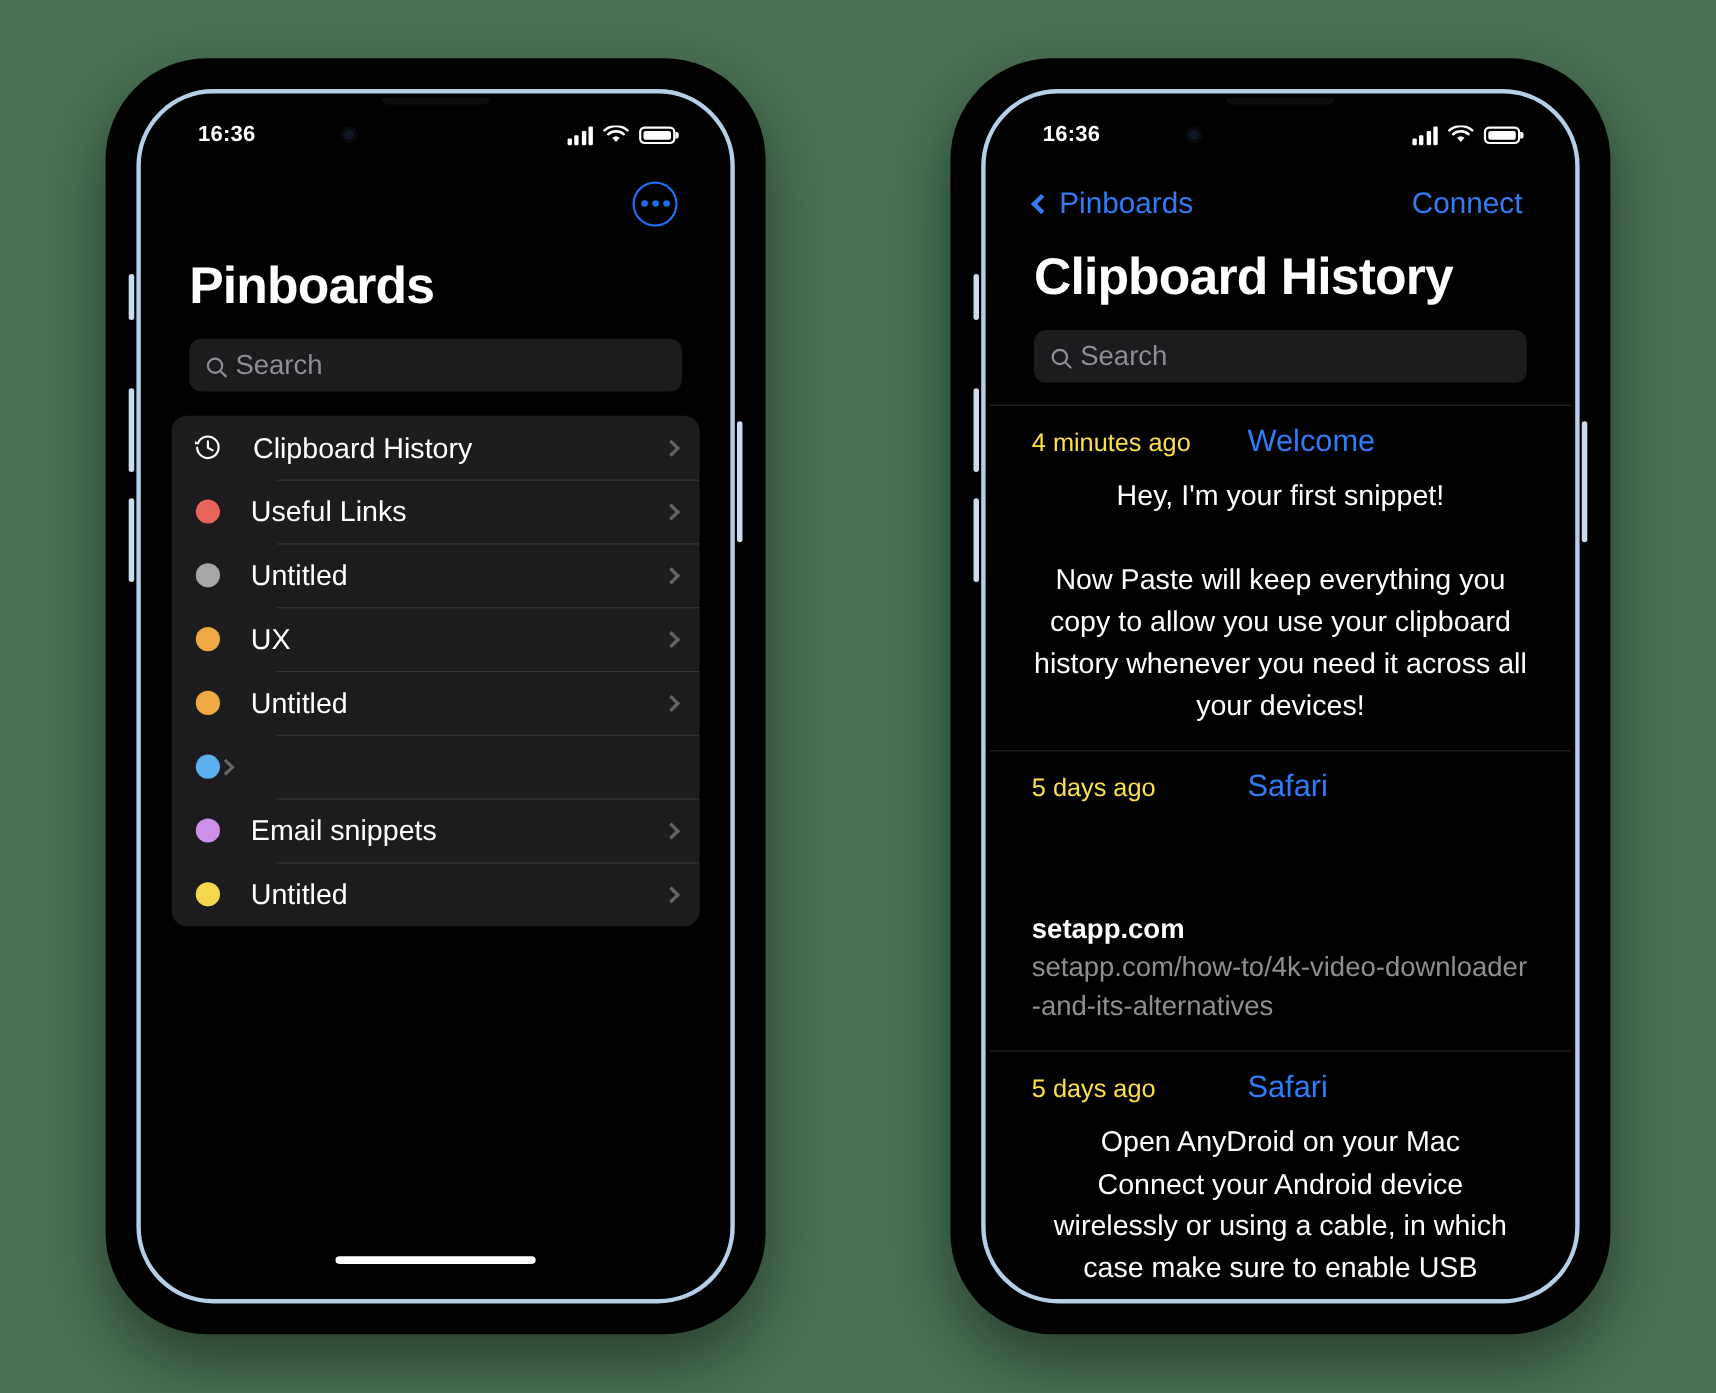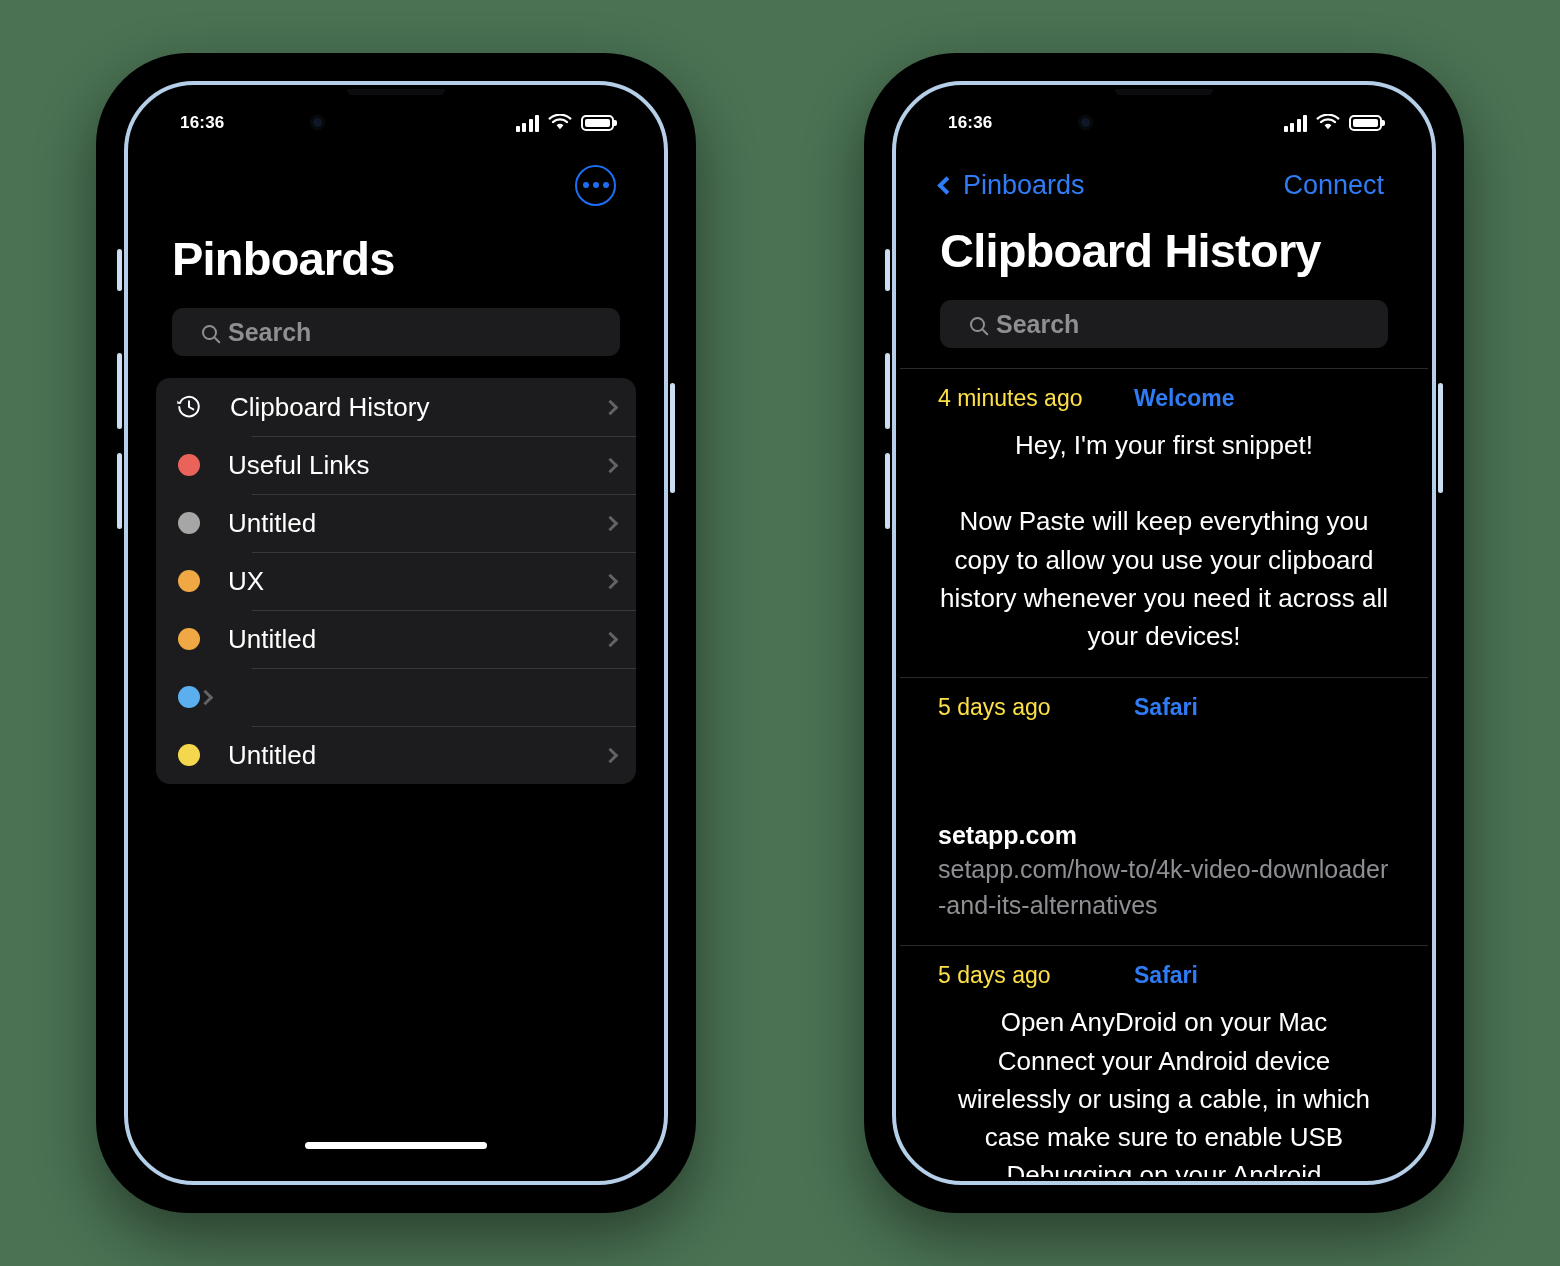--- a/index.html
+++ b/index.html
@@ -100,21 +100,21 @@
     position: relative;
     height: 62px;
     display: flex;
     align-items: center;
     justify-content: space-between;
     padding: 0 46px 0 48px;
     z-index: 45;
   }
   .status-time {
     color: #fff;
-    font-size: 17px;
+    font-size: 20px;
     font-weight: 700;
     letter-spacing: 0.2px;
     margin-top: 5px;
   }
   .status-icons {
     display: flex;
     align-items: center;
     gap: 9px;
     margin-top: 6px;
   }
@@ -191,22 +191,21 @@
   .title-right { margin-top: 14px; }
 
   .search-bar {
     margin: 22px 40px 0 40px;
     height: 48px;
     background: #1C1C1E;
     border-radius: 11px;
     display: flex;
     align-items: center;
     gap: 11px;
-    padding: 0 28px;
-    font-weight: bold;
+    padding: 0 14px;
   }
   .search-bar .mag {
     width: 15px; height: 15px;
     border: 2.4px solid #8E8E93;
     border-radius: 50%;
     position: relative;
     flex: 0 0 auto;
     margin-left: 2px;
   }
   .search-bar .mag::after {
@@ -274,21 +273,21 @@
   .clip-item {
     padding: 16px 38px 22px 38px;
     border-top: 1px solid #2A2A2C;
   }
   .clip-meta {
     display: flex;
     align-items: baseline;
     margin-bottom: 14px;
   }
   .clip-time { color: #fde047; font-size: 23px; width: 196px; flex: 0 0 auto; }
-  .clip-src  { color: #2F7CF6; font-size: 23px; font-weight: 700; }
+  .clip-src  { color: #2F7CF6; font-size: 28px; font-weight: 400; }
   .clip-body {
     color: #fff;
     font-size: 26px;
     line-height: 1.47;
     white-space: pre-wrap;
     text-align: center;
   }
   .clip-spacer { height: 86px; }
   .clip-link-title {
     color: #fff;
@@ -415,20 +414,27 @@
               </div>
             </div>
 
             <div class="list-row">
               <span class="dot" style="background:#5BAFEE"></span>
               <div class="row-inner">
                 <div class="chev-right"></div>
               </div>
             </div>
 
+            <div class="list-row">
+              <span class="dot" style="background:#CE8FE8"></span>
+              <div class="row-inner">
+                <div class="row-label">Email snippets</div>
+                <div class="chev-right"></div>
+              </div>
+            </div>
 
             <div class="list-row">
               <span class="dot" style="background:#F5D74E"></span>
               <div class="row-inner">
                 <div class="row-label">Untitled</div>
                 <div class="chev-right"></div>
               </div>
             </div>
 
           </div>

